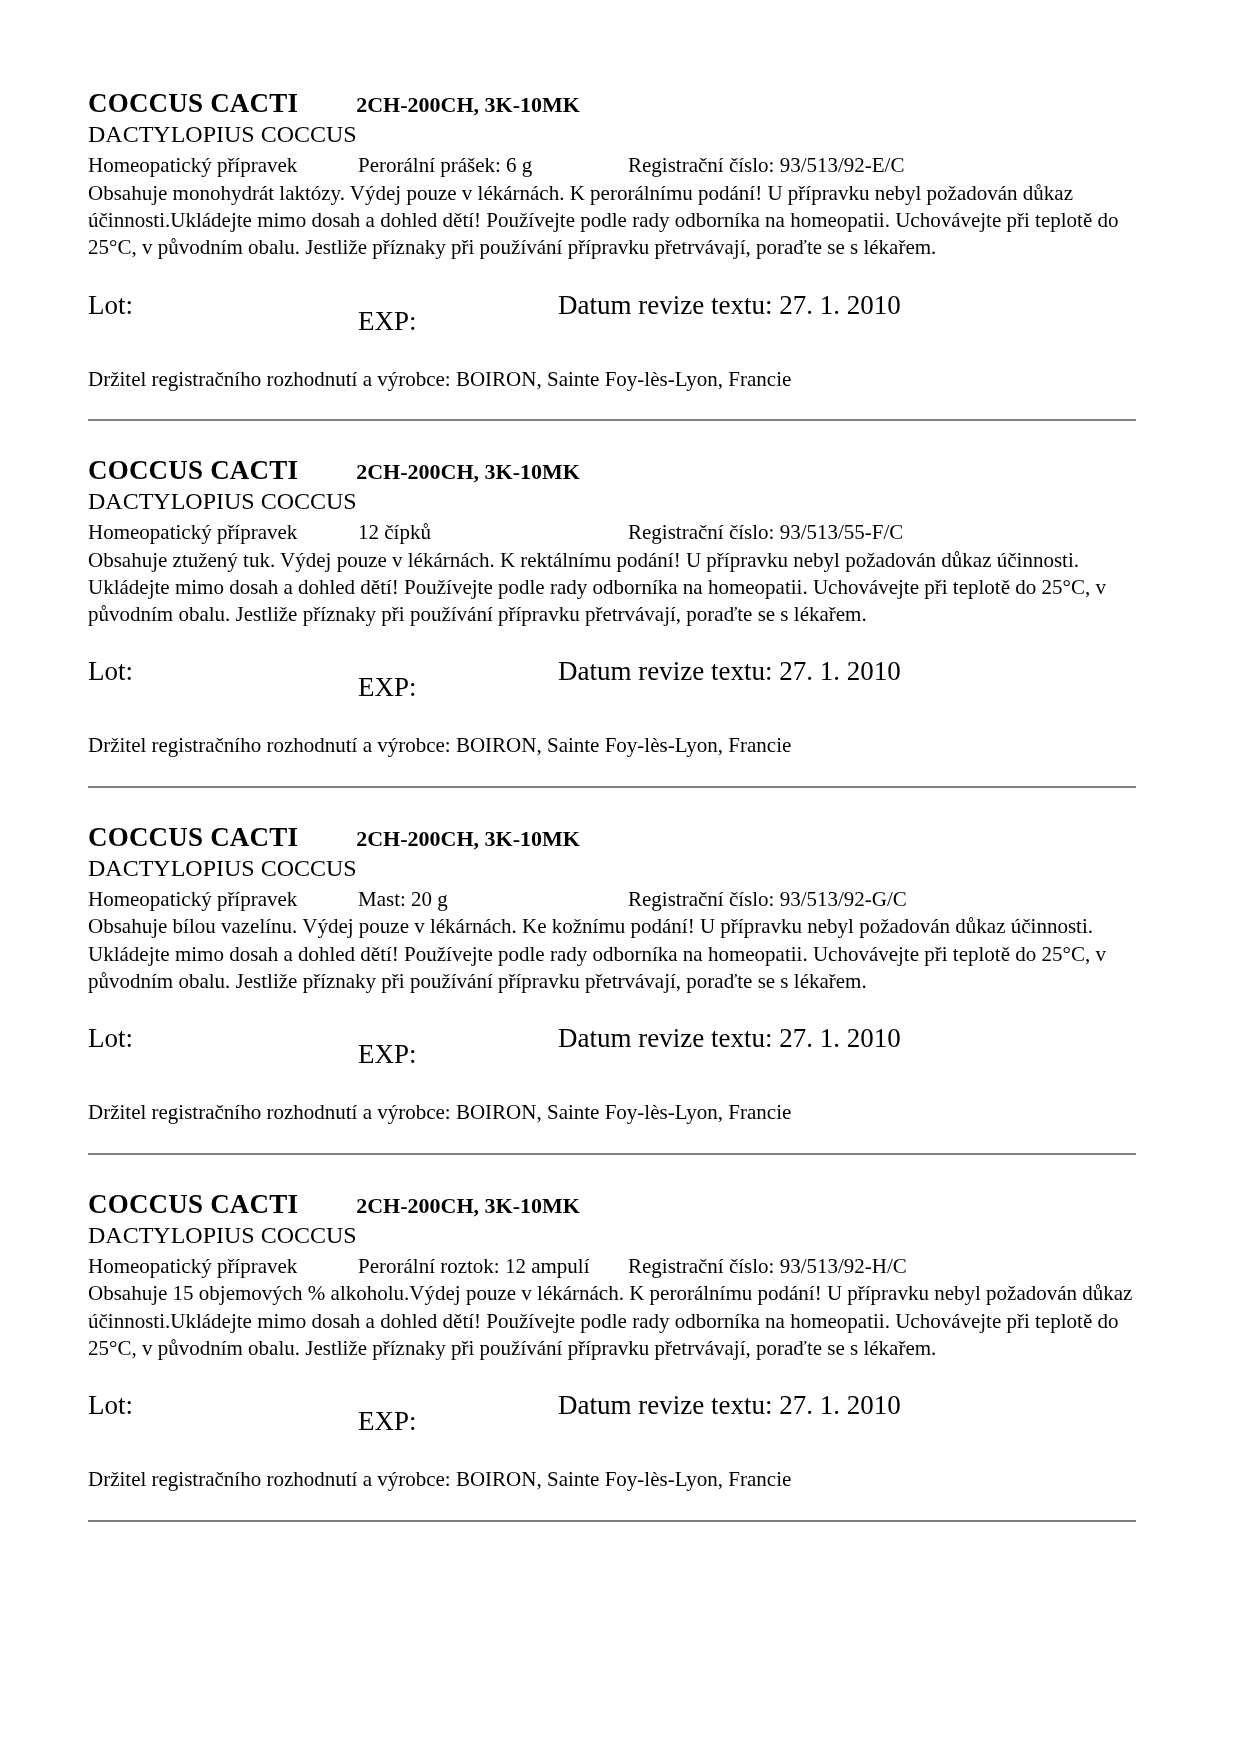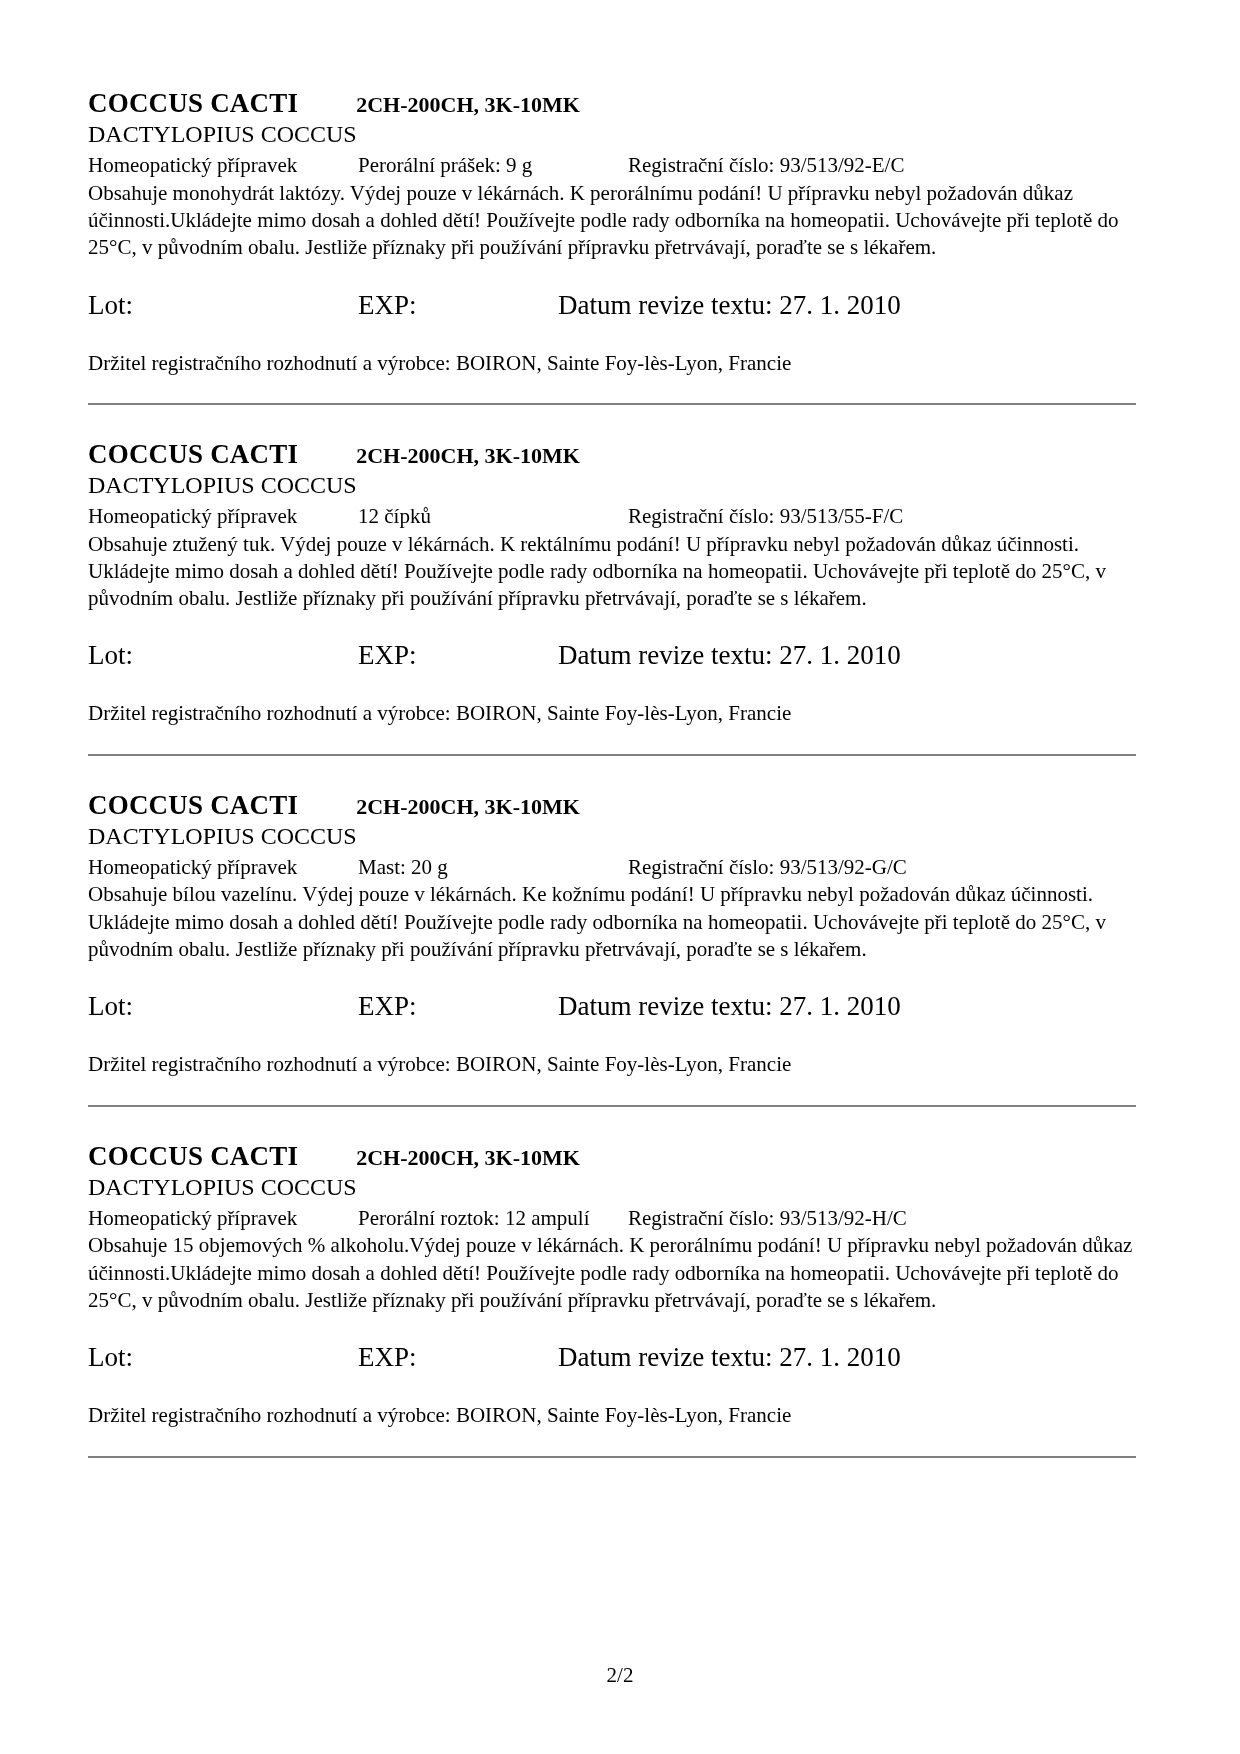--- a/index.html
+++ b/index.html
@@ -75,20 +75,21 @@
     line-height: 1.30;
     margin-top: 26px;
   }
   .lot-label {
     width: 270px;
     flex: 0 0 auto;
   }
   .exp-label {
     width: 200px;
     flex: 0 0 auto;
+    margin-top: 16px;
   }
   .revision {
     flex: 1 1 auto;
   }
   .holder {
     font-size: 21px;
     line-height: 1.30;
     margin-top: 27px;
   }
   .divider {
@@ -115,21 +116,21 @@
 <div class="page">
 
   <div class="block">
     <div class="title-row">
       <span class="product-name">COCCUS CACTI</span>
       <span class="potency">2CH-200CH, 3K-10MK</span>
     </div>
     <div class="latin-name">DACTYLOPIUS COCCUS</div>
     <div class="info-row">
       <span class="info-form">Homeopatický přípravek</span>
-      <span class="info-pack">Perorální prášek: 9 g</span>
+      <span class="info-pack">Perorální prášek: 6 g</span>
       <span class="info-reg">Registrační číslo: 93/513/92-E/C</span>
     </div>
     <div class="body-text">Obsahuje monohydrát laktózy. Výdej pouze v lékárnách. K perorálnímu podání! U přípravku nebyl požadován důkaz účinnosti.Ukládejte mimo dosah a dohled dětí! Používejte podle rady odborníka na homeopatii. Uchovávejte při teplotě do 25°C, v původním obalu. Jestliže příznaky při používání přípravku přetrvávají, poraďte se s lékařem.</div>
     <div class="lot-row">
       <span class="lot-label">Lot:</span>
       <span class="exp-label">EXP:</span>
       <span class="revision">Datum revize textu: 27. 1. 2010</span>
     </div>
     <div class="holder">Držitel registračního rozhodnutí a výrobce: BOIRON, Sainte Foy-lès-Lyon, Francie</div>
     <hr class="divider">
@@ -194,15 +195,14 @@
     <div class="body-text">Obsahuje 15 objemových % alkoholu.Výdej pouze v lékárnách. K perorálnímu podání! U přípravku nebyl požadován důkaz účinnosti.Ukládejte mimo dosah a dohled dětí! Používejte podle rady odborníka na homeopatii. Uchovávejte při teplotě do 25°C, v původním obalu. Jestliže příznaky při používání přípravku přetrvávají, poraďte se s lékařem.</div>
     <div class="lot-row">
       <span class="lot-label">Lot:</span>
       <span class="exp-label">EXP:</span>
       <span class="revision">Datum revize textu: 27. 1. 2010</span>
     </div>
     <div class="holder">Držitel registračního rozhodnutí a výrobce: BOIRON, Sainte Foy-lès-Lyon, Francie</div>
     <hr class="divider">
   </div>
 
-  <div class="footer">2/2</div>
 
 </div>
 
 </body></html>

